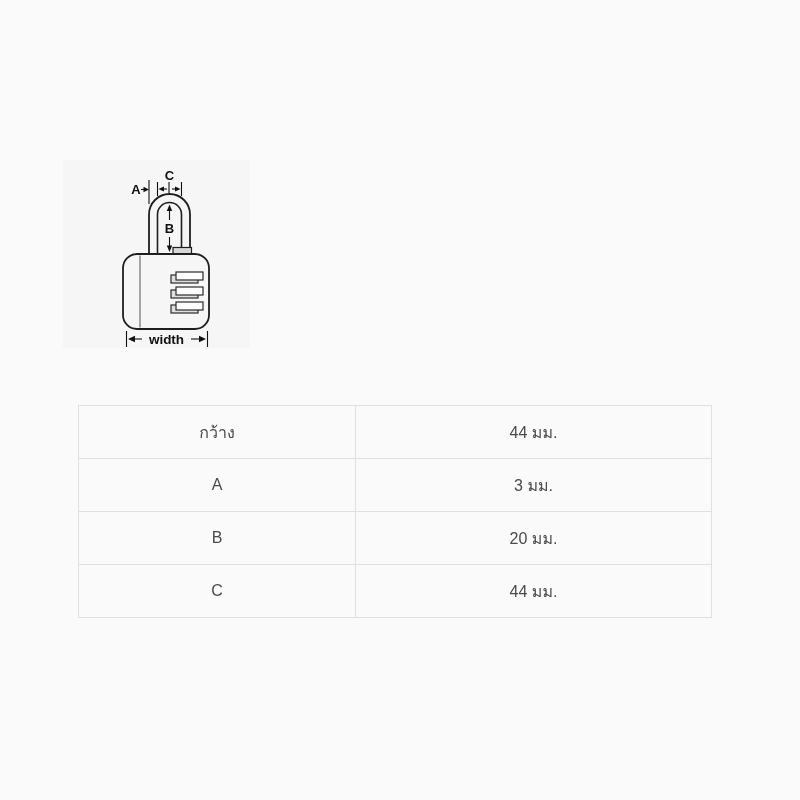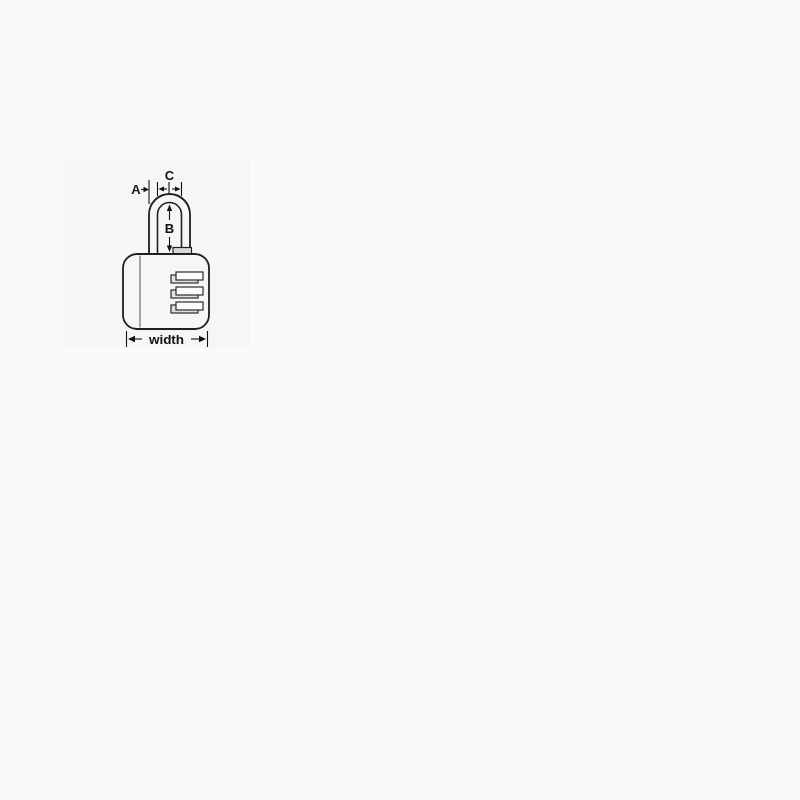--- a/index.html
+++ b/index.html
@@ -105,14 +105,38 @@
       <line class="dim-tick" x1="63.5" y1="171" x2="63.5" y2="187"></line>
       <line class="dim-tick" x1="144.5" y1="171" x2="144.5" y2="187"></line>
       <polygon class="arrowhead" points="65,179 72,175.8 72,182.2"></polygon>
       <line class="dim-line" x1="70" y1="179" x2="79" y2="179"></line>
       <text x="103.5" y="184" font-size="13.5" text-anchor="middle">width</text>
       <line class="dim-line" x1="128" y1="179" x2="137" y2="179"></line>
       <polygon class="arrowhead" points="143,179 136,175.8 136,182.2"></polygon>
     </svg>
   </div>
 
+  <table class="spec-table">
+    <colgroup>
+      <col style="width:277px">
+      <col style="width:356px">
+    </colgroup>
+    <tbody>
+      <tr>
+        <td>กว้าง</td>
+        <td>44 มม.</td>
+      </tr>
+      <tr>
+        <td>A</td>
+        <td>3 มม.</td>
+      </tr>
+      <tr>
+        <td>B</td>
+        <td>20 มม.</td>
+      </tr>
+      <tr>
+        <td>C</td>
+        <td>44 มม.</td>
+      </tr>
+    </tbody>
+  </table>
 
 </div>
 
 </body></html>

